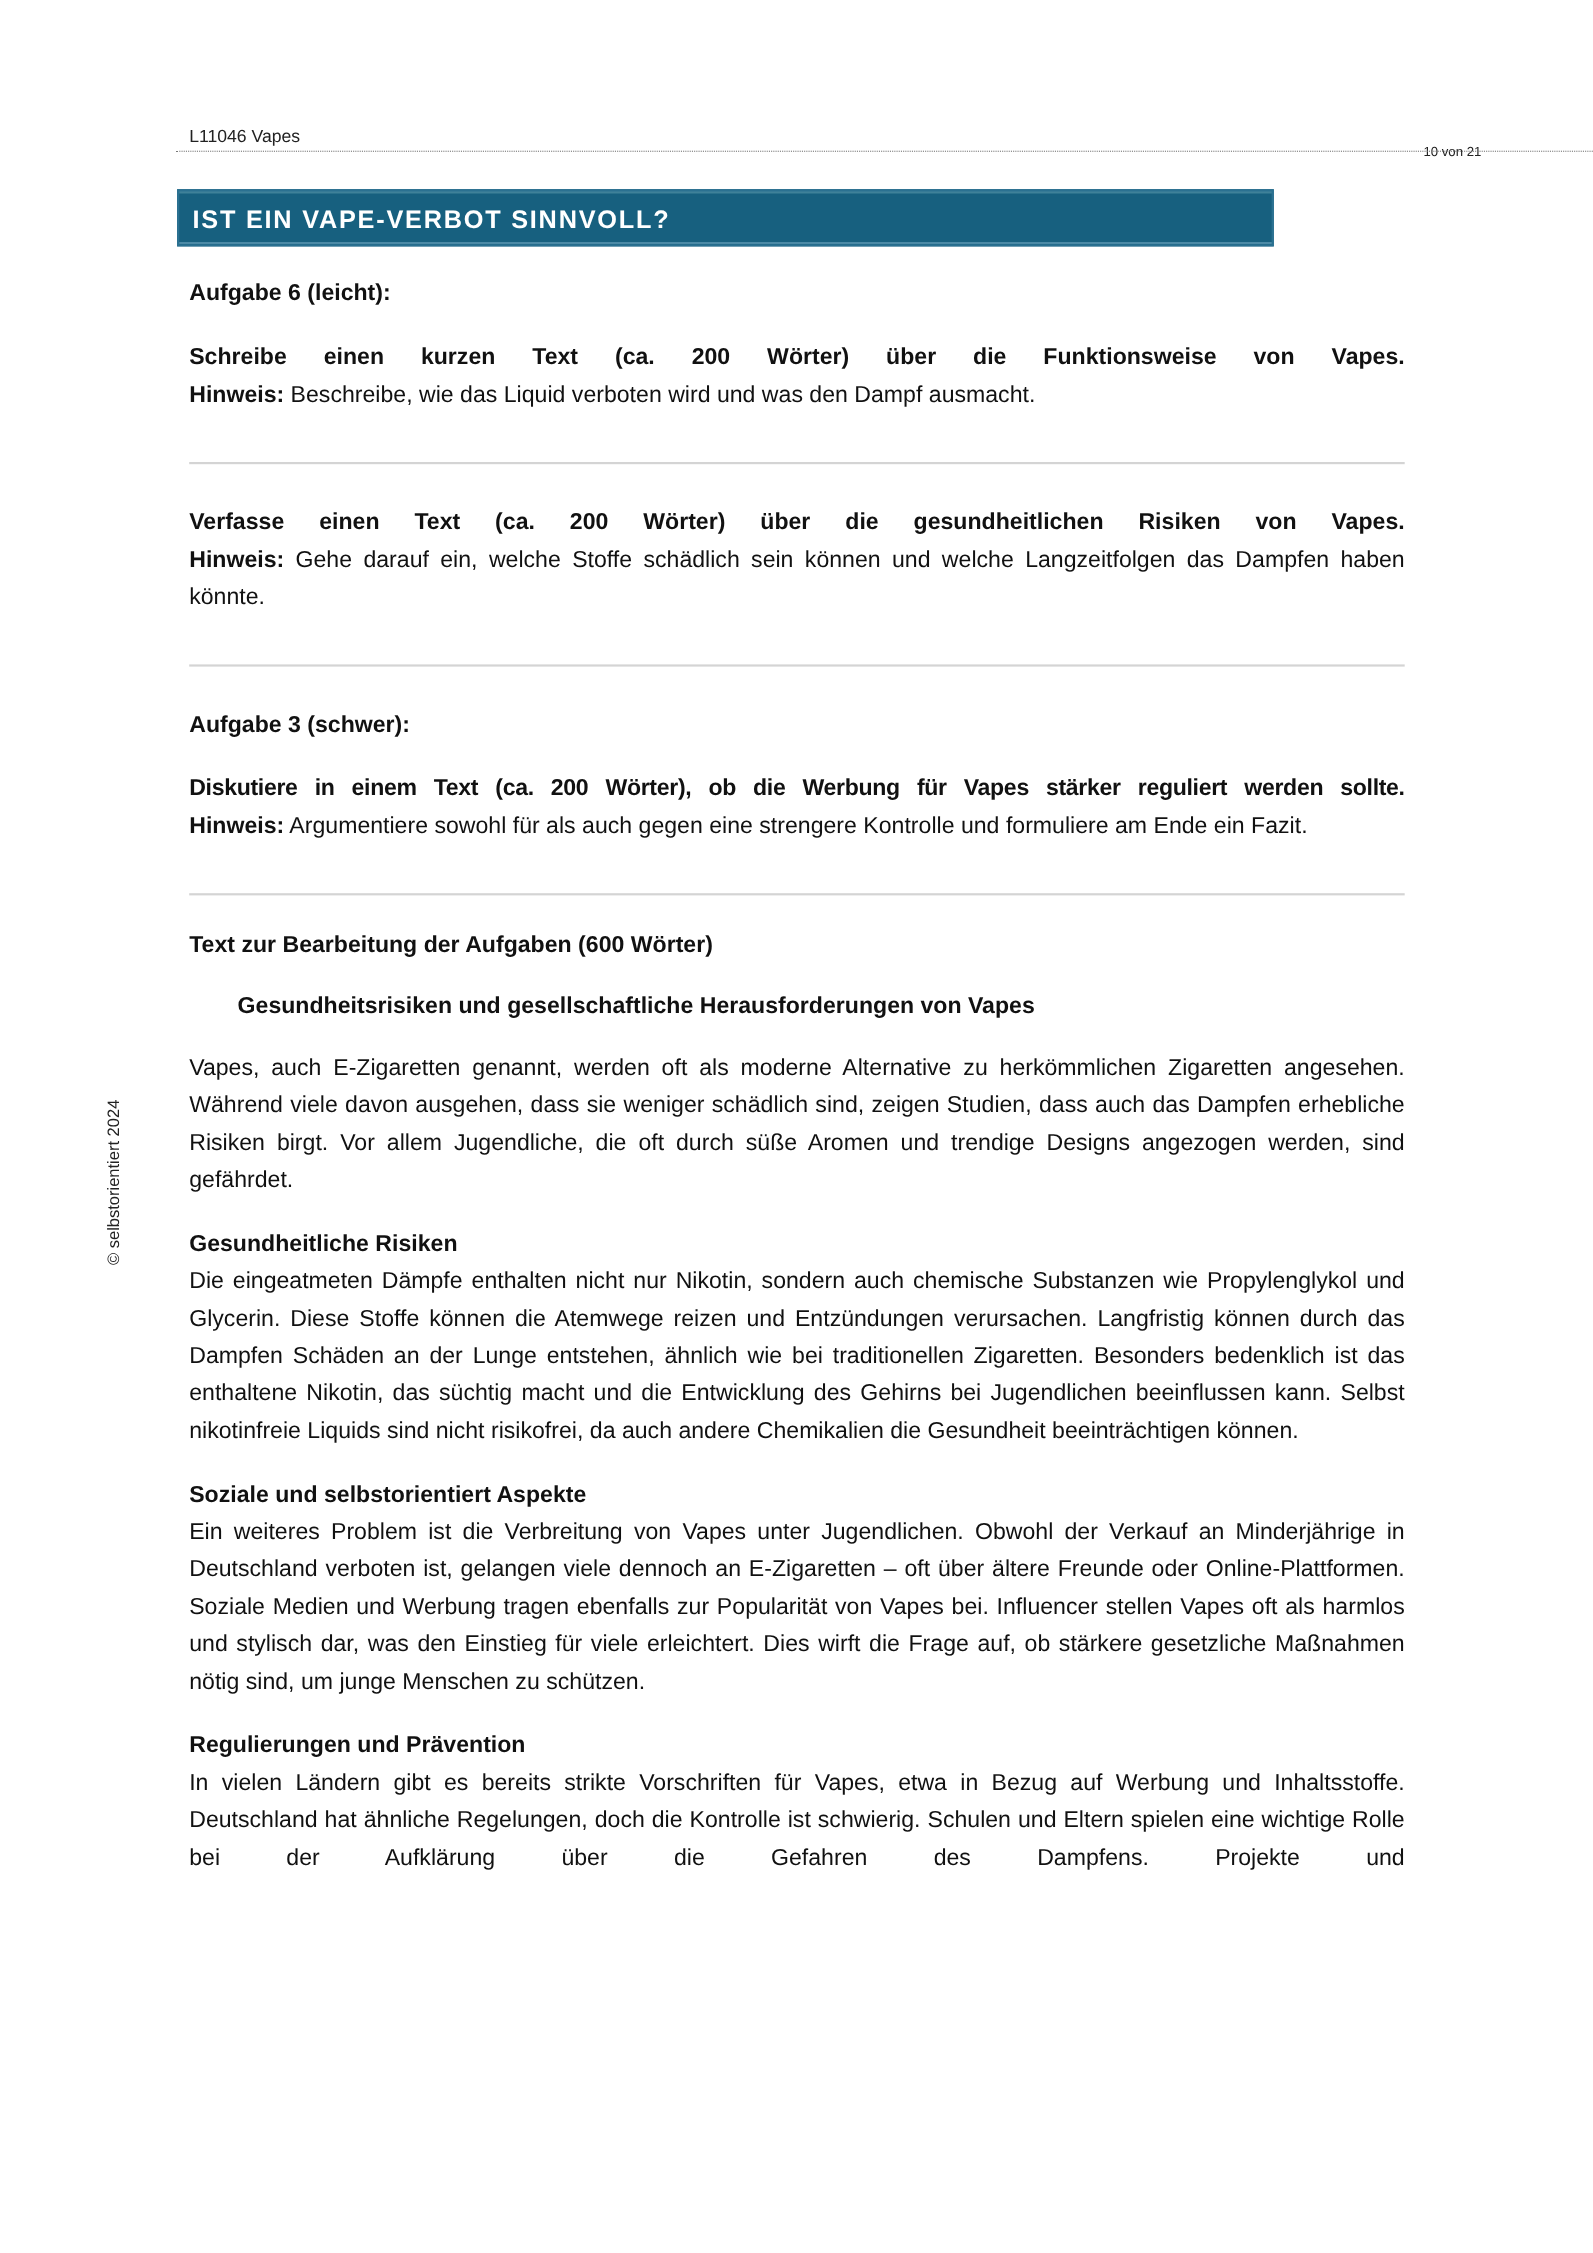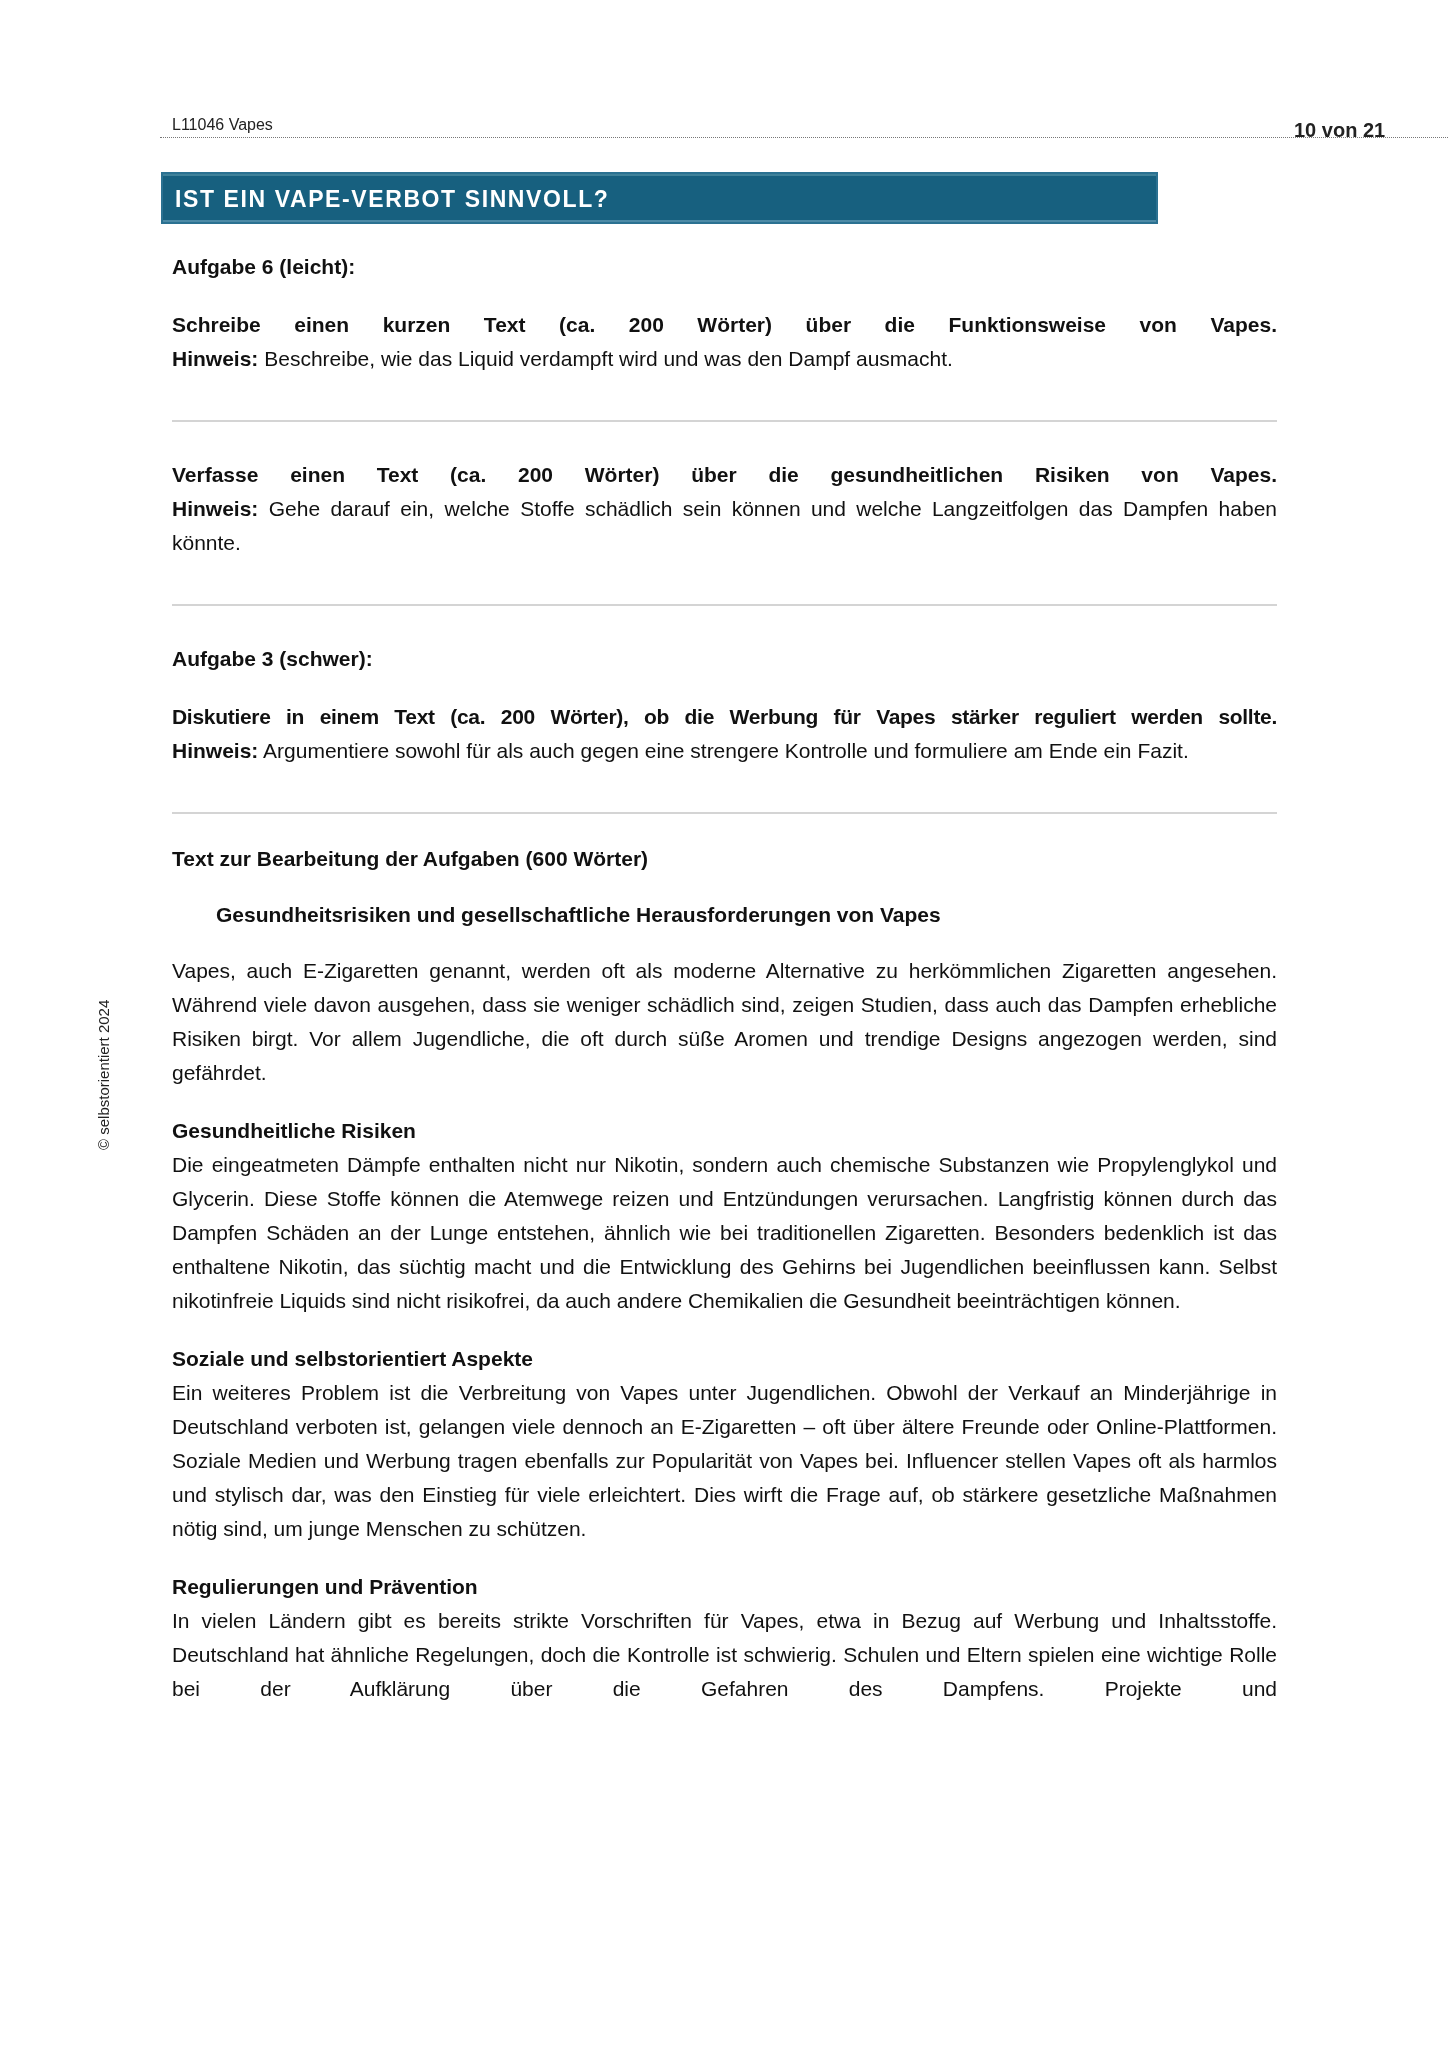--- a/index.html
+++ b/index.html
@@ -1,18 +1,18 @@
 <!DOCTYPE html>
 <html><head>
 <meta charset="utf-8">
 <style>
   html, body { margin: 0; padding: 0; background: #ffffff; }
   body { width: 1448px; height: 2048px; position: relative; overflow: hidden; font-family: "Liberation Sans", sans-serif; color: #111; }
   .header-left { position: absolute; left: 172px; top: 116px; font-size: 16px; color: #222; }
-  .header-right { position: absolute; left: 1294px; top: 119px; font-size: 20px; color: #222; font-weight: bold; }
+  .header-right { position: absolute; left: 1294px; top: 131px; font-size: 12px; color: #222; }
   .header-rule { position: absolute; left: 160px; top: 137px; width: 1288px; height: 0; border-top: 1px dotted #777; }
   .banner { position: absolute; left: 161px; top: 172px; width: 997px; height: 52px; background: #17607f; box-sizing: border-box; border: 2px solid #2b7191; box-shadow: inset 0 -6px 0 -4px #4c8aa6, inset 0 6px 0 -4px #3f8199; }
   .banner span { position: absolute; left: 12px; top: 12px; color: #ffffff; font-weight: bold; font-size: 23px; letter-spacing: 1.6px; }
   .side-note { position: absolute; left: 95px; top: 1150px; transform: rotate(-90deg); transform-origin: left top; font-size: 15px; color: #222; white-space: nowrap; }
   .content { position: absolute; left: 172px; top: 250px; width: 1105px; font-size: 21px; line-height: 34px; }
   .content p { margin: 0; text-align: justify; text-align-last: auto; }
   .task-title { font-weight: bold; margin-bottom: 24px !important; }
   .task-body { }
   .hint-label { font-weight: bold; }
   .task-bold { font-weight: bold; }
@@ -31,21 +31,21 @@
 
 <div class="banner">
   <span>IST EIN VAPE-VERBOT SINNVOLL?</span>
 </div>
 
 <div class="content">
 
   <div>
     <p class="task-title">Aufgabe 6 (leicht):</p>
     <p class="task-body" style="text-align-last:left;">
-      <span class="task-bold" style="display:block;text-align:justify;text-align-last:justify;">Schreibe einen kurzen Text (ca. 200 Wörter) über die Funktionsweise von Vapes.</span><span class="hint-label">Hinweis:</span><span> Beschreibe, wie das Liquid verdampft wird und was den Dampf ausmacht.</span>
+      <span class="task-bold" style="display:block;text-align:justify;text-align-last:justify;">Schreibe einen kurzen Text (ca. 200 Wörter) über die Funktionsweise von Vapes.</span><span class="hint-label">Hinweis:</span><span> Beschreibe, wie das Liquid verboten wird und was den Dampf ausmacht.</span>
     </p>
   </div>
 
   <div class="divider"></div>
 
   <div>
     <p class="task-body">
       <span class="task-bold" style="display:block;text-align:justify;text-align-last:justify;">Verfasse einen Text (ca. 200 Wörter) über die gesundheitlichen Risiken von Vapes.</span><span class="hint-label">Hinweis:</span><span> Gehe darauf ein, welche Stoffe schädlich sein können und welche Langzeitfolgen das Dampfen haben könnte.</span>
     </p>
   </div>

